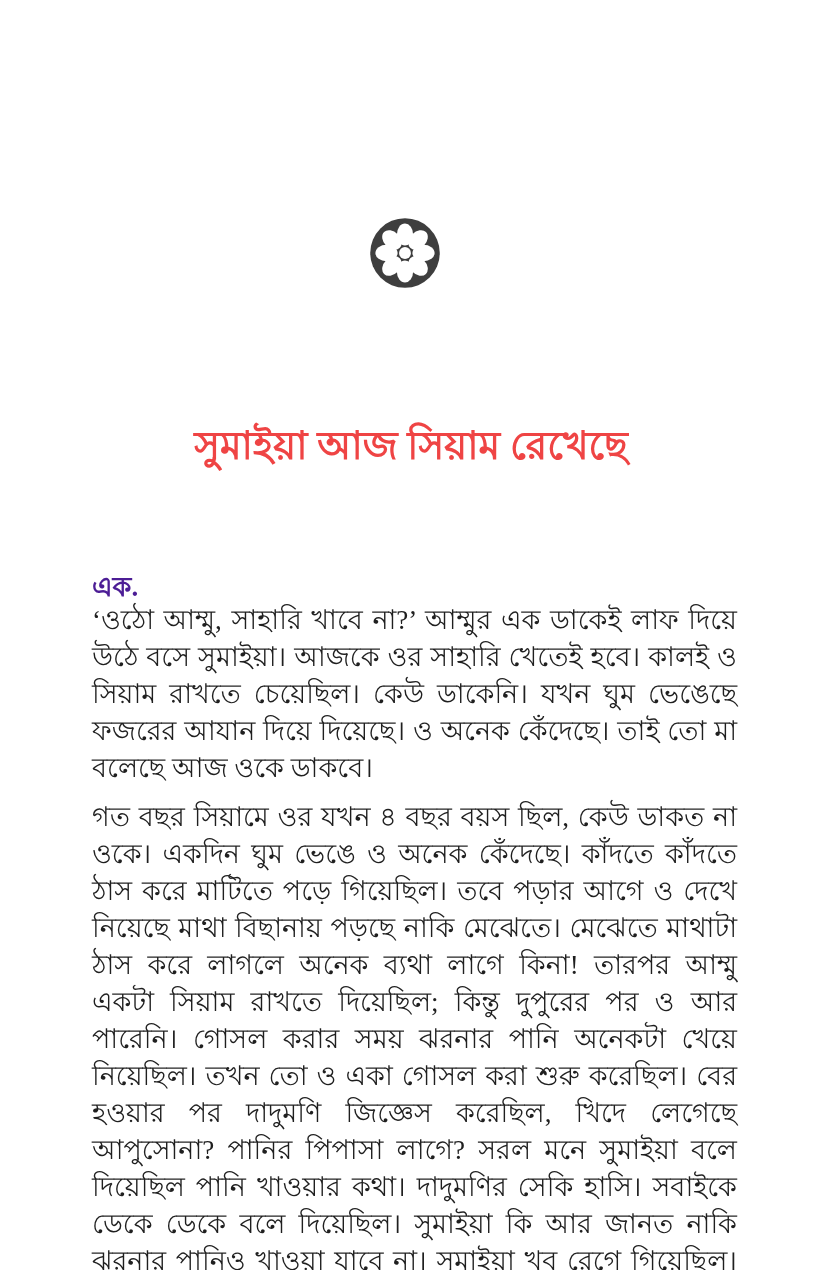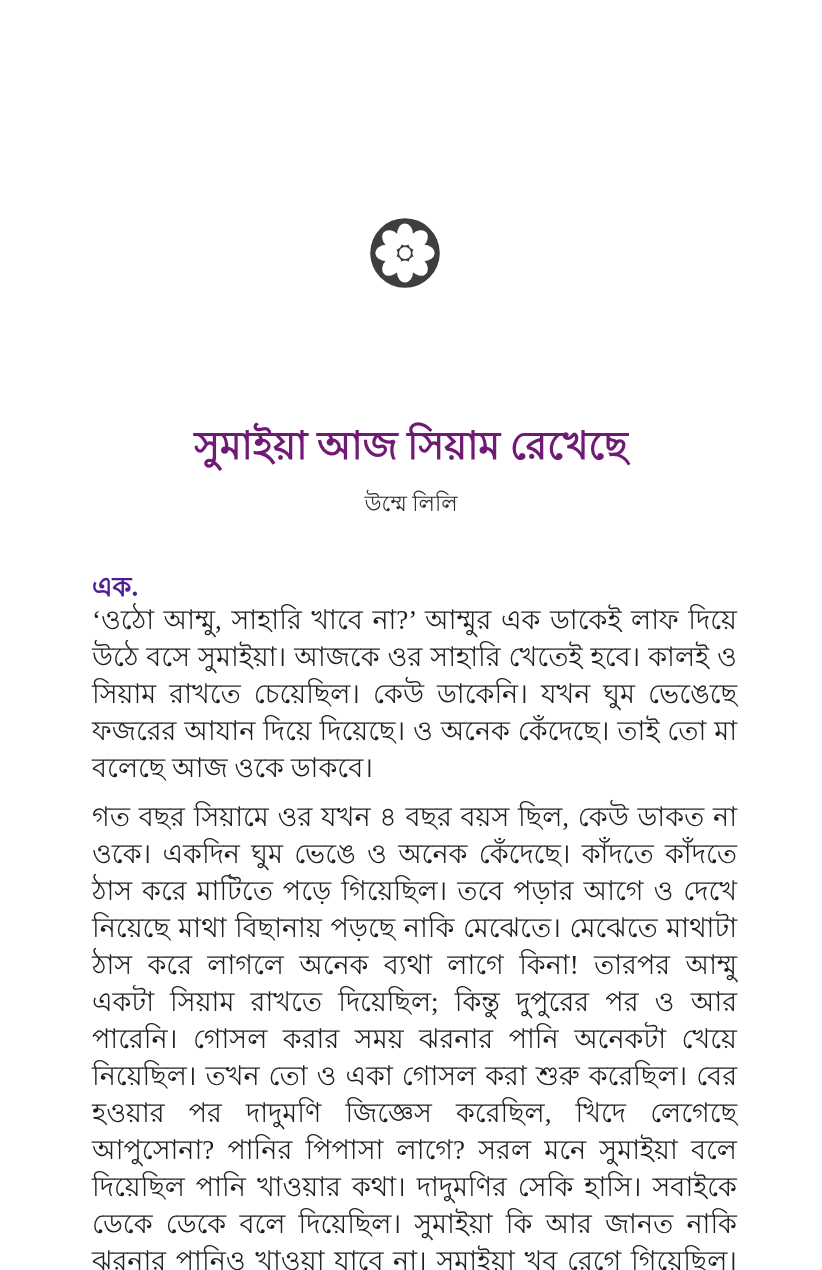--- a/index.html
+++ b/index.html
@@ -23,21 +23,21 @@
   .ornament svg { width: 100%; height: 100%; display: block; }
   .story-title {
     position: absolute;
     top: 422px;
     left: 0;
     width: 822px;
     text-align: center;
     font-size: 39px;
     font-weight: 700;
     line-height: 1.25;
-    color: #701a75;
+    color: #ef4444;
   }
   .story-author {
     position: absolute;
     top: 486px;
     left: 0;
     width: 822px;
     text-align: center;
     font-size: 22px;
     font-weight: 400;
     color: #2b2b2b;
@@ -80,21 +80,20 @@
         <ellipse cx="50" cy="25" rx="11" ry="15" transform="rotate(225 50 50)"></ellipse>
         <ellipse cx="50" cy="25" rx="11" ry="15" transform="rotate(270 50 50)"></ellipse>
         <ellipse cx="50" cy="25" rx="11" ry="15" transform="rotate(315 50 50)"></ellipse>
         <circle cx="50" cy="50" r="8"></circle>
       </g>
     </svg>
   </div>
 
   <h1 class="story-title">সুমাইয়া আজ সিয়াম রেখেছে</h1>
 
-  <div class="story-author">উম্মে লিলি</div>
 
   <div class="section-heading">এক.</div>
 
   <div class="body-text">
     <p>‘ওঠো আম্মু, সাহারি খাবে না?’ আম্মুর এক ডাকেই লাফ দিয়ে উঠে বসে সুমাইয়া। আজকে ওর সাহারি খেতেই হবে। কালই ও সিয়াম রাখতে চেয়েছিল। কেউ ডাকেনি। যখন ঘুম ভেঙেছে ফজরের আযান দিয়ে দিয়েছে। ও অনেক কেঁদেছে। তাই তো মা বলেছে আজ ওকে ডাকবে।</p>
     <p>গত বছর সিয়ামে ওর যখন ৪ বছর বয়স ছিল, কেউ ডাকত না ওকে। একদিন ঘুম ভেঙে ও অনেক কেঁদেছে। কাঁদতে কাঁদতে ঠাস করে মাটিতে পড়ে গিয়েছিল। তবে পড়ার আগে ও দেখে নিয়েছে মাথা বিছানায় পড়ছে নাকি মেঝেতে। মেঝেতে মাথাটা ঠাস করে লাগলে অনেক ব্যথা লাগে কিনা! তারপর আম্মু একটা সিয়াম রাখতে দিয়েছিল; কিন্তু দুপুরের পর ও আর পারেনি। গোসল করার সময় ঝরনার পানি অনেকটা খেয়ে নিয়েছিল। তখন তো ও একা গোসল করা শুরু করেছিল। বের হওয়ার পর দাদুমণি জিজ্ঞেস করেছিল, খিদে লেগেছে আপুসোনা? পানির পিপাসা লাগে? সরল মনে সুমাইয়া বলে দিয়েছিল পানি খাওয়ার কথা। দাদুমণির সেকি হাসি। সবাইকে ডেকে ডেকে বলে দিয়েছিল। সুমাইয়া কি আর জানত নাকি ঝরনার পানিও খাওয়া যাবে না। সুমাইয়া খুব রেগে গিয়েছিল। গালটা ফুলিয়ে মুখটা শক্ত করে হতাশ হয়ে আম্মুর দিকে তাকিয়েছিল। ওকে তখন ঠিক রাগী বিড়ালের</p>
   </div>
 
 </div>
 

